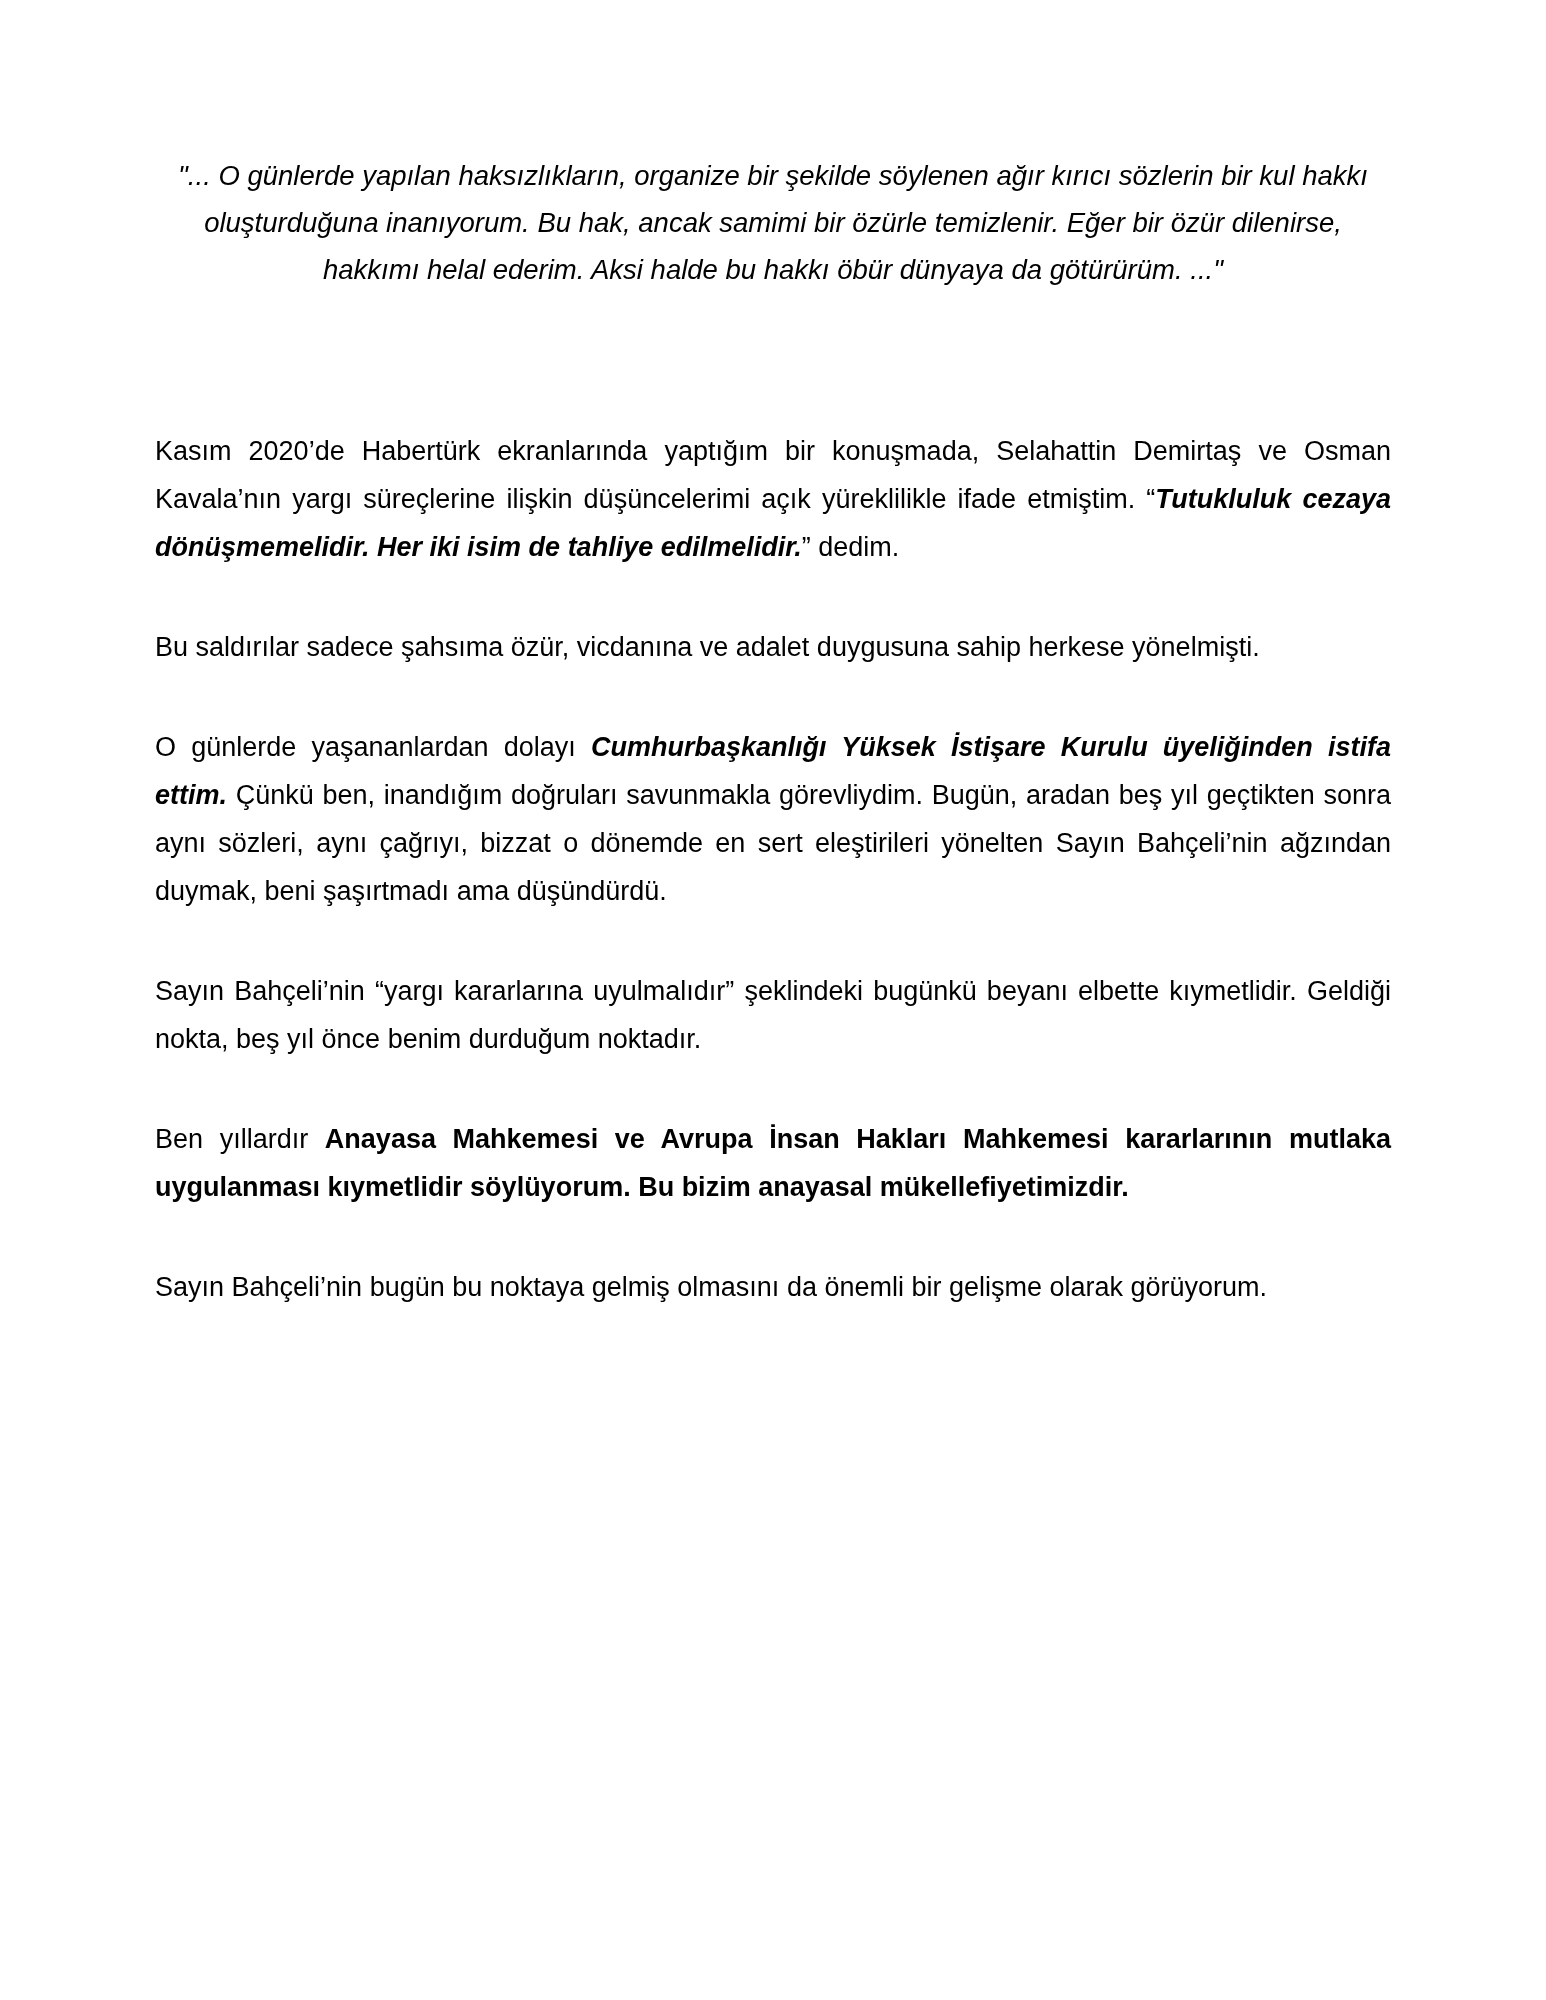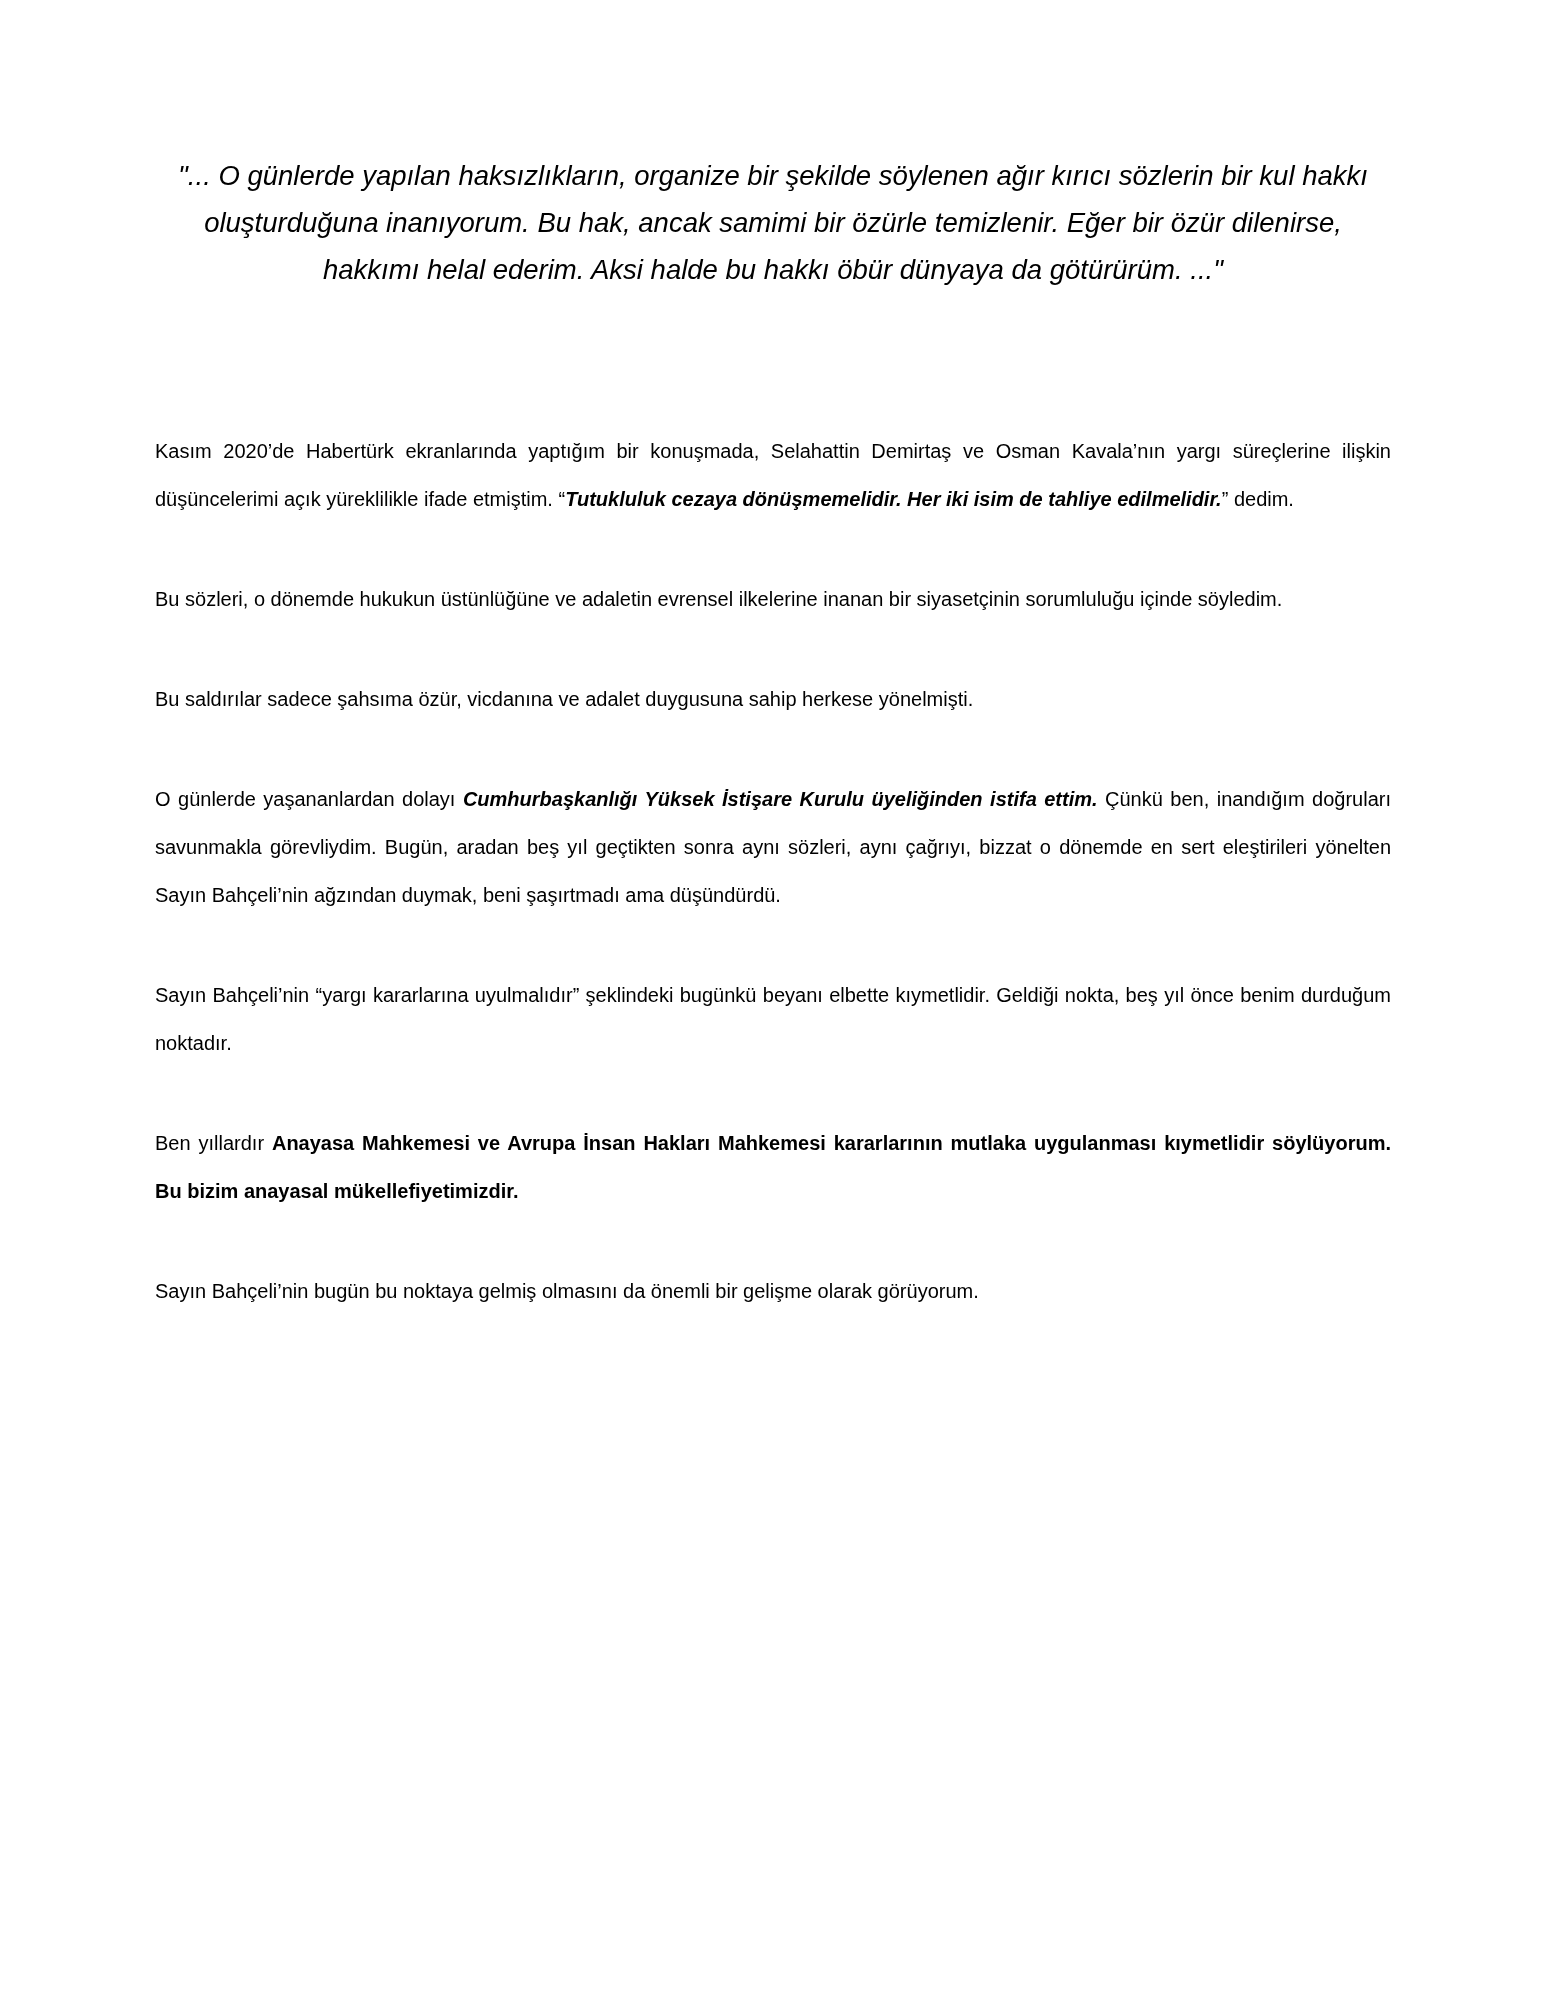--- a/index.html
+++ b/index.html
@@ -22,34 +22,33 @@
   .quote {
     font-style: italic;
     font-weight: normal;
     text-align: center;
     font-size: 27.5px;
     line-height: 47px;
     margin: 0 0 134px 0;
   }
   .para {
     text-align: justify;
-    font-size: 20px;
+    font-size: 27px;
     line-height: 48px;
     margin: 0 0 52px 0;
   }
   .para span.b { font-weight: bold; }
   .para span.i { font-style: italic; }
 </style>
 </head>
 <body>
 
 <div class="page">
   <div class="quote">"... O günlerde yapılan haksızlıkların, organize bir şekilde söylenen ağır kırıcı sözlerin bir kul hakkı oluşturduğuna inanıyorum. Bu hak, ancak samimi bir özürle temizlenir. Eğer bir özür dilenirse, hakkımı helal ederim. Aksi halde bu hakkı öbür dünyaya da götürürüm. ..."</div>
   <div>
       <p class="para"><span>Kasım 2020’de Habertürk ekranlarında yaptığım bir konuşmada, Selahattin Demirtaş ve Osman Kavala’nın yargı süreçlerine ilişkin düşüncelerimi açık yüreklilikle ifade etmiştim. “</span><span class="b i">Tutukluluk cezaya dönüşmemelidir. Her iki isim de tahliye edilmelidir.</span><span>” dedim.</span></p>
-      <p class="para"><span>Bu sözleri, o dönemde hukukun üstünlüğüne ve adaletin evrensel ilkelerine inanan bir siyasetçinin sorumluluğu içinde söyledim.</span></p>
       <p class="para"><span>Bu saldırılar sadece şahsıma özür, vicdanına ve adalet duygusuna sahip herkese yönelmişti.</span></p>
       <p class="para"><span>O günlerde yaşananlardan dolayı </span><span class="b i">Cumhurbaşkanlığı Yüksek İstişare Kurulu üyeliğinden istifa ettim.</span><span> Çünkü ben, inandığım doğruları savunmakla görevliydim. Bugün, aradan beş yıl geçtikten sonra aynı sözleri, aynı çağrıyı, bizzat o dönemde en sert eleştirileri yönelten Sayın Bahçeli’nin ağzından duymak, beni şaşırtmadı ama düşündürdü.</span></p>
       <p class="para"><span>Sayın Bahçeli’nin “yargı kararlarına uyulmalıdır” şeklindeki bugünkü beyanı elbette kıymetlidir. Geldiği nokta, beş yıl önce benim durduğum noktadır.</span></p>
       <p class="para"><span>Ben yıllardır </span><span class="b">Anayasa Mahkemesi ve Avrupa İnsan Hakları Mahkemesi kararlarının mutlaka uygulanması kıymetlidir söylüyorum. Bu bizim anayasal mükellefiyetimizdir.</span></p>
       <p class="para"><span>Sayın Bahçeli’nin bugün bu noktaya gelmiş olmasını da önemli bir gelişme olarak görüyorum.</span></p>
     </div>
 </div>
 
 </body></html>

